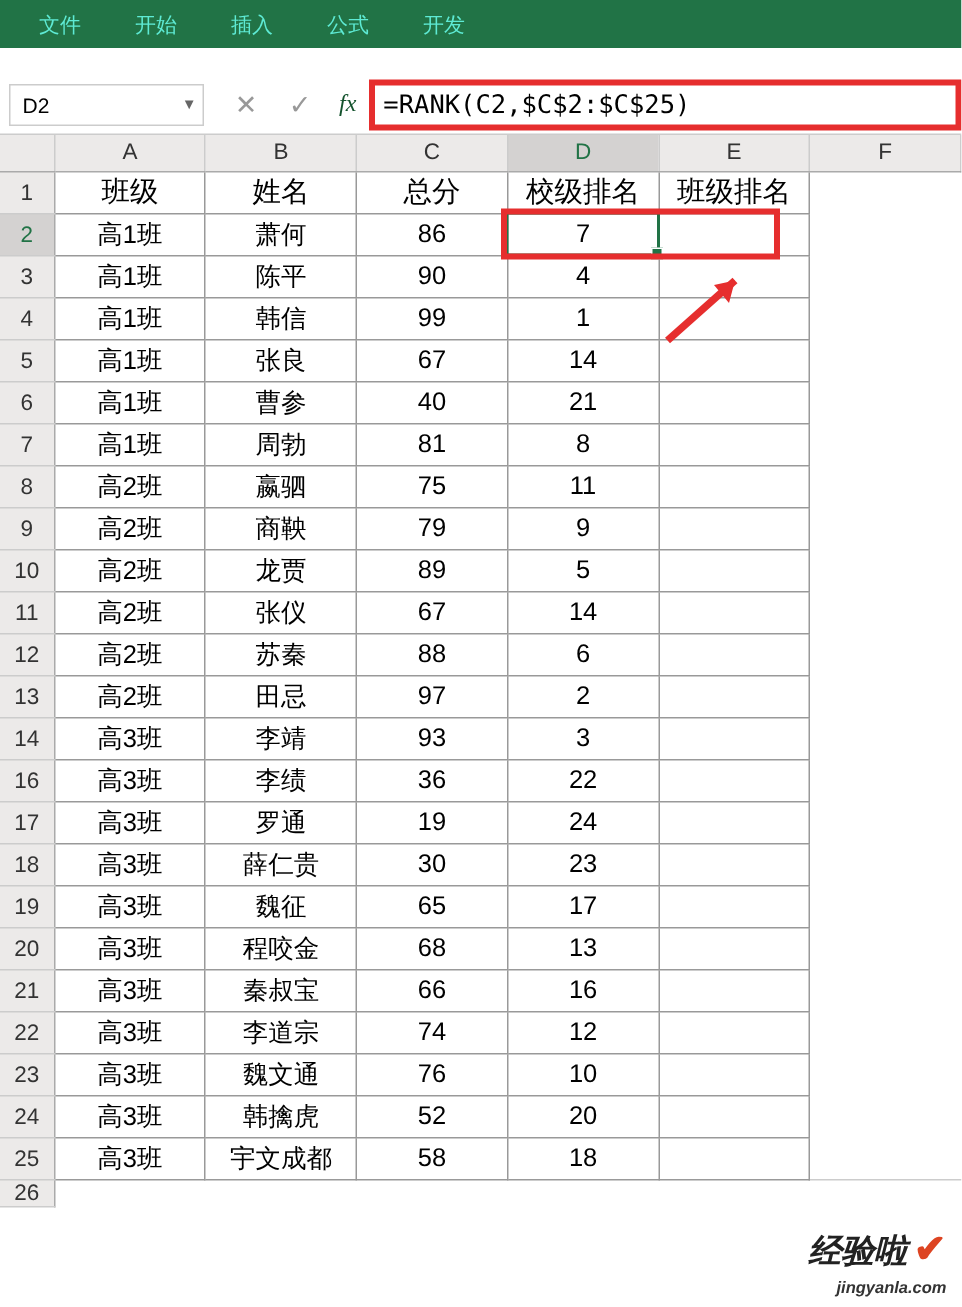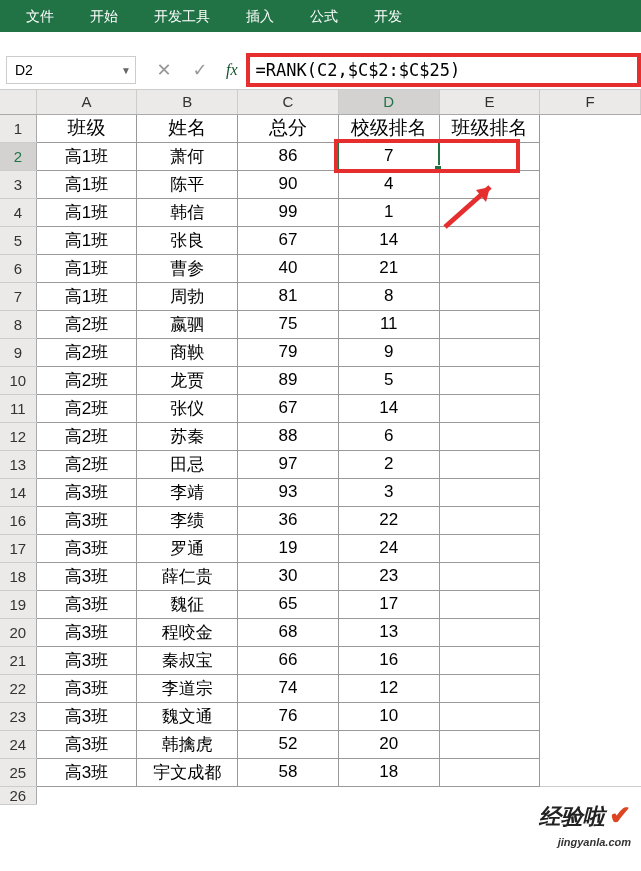--- a/index.html
+++ b/index.html
@@ -14,21 +14,21 @@
       height: 871px;
       overflow: hidden;
       position: relative;
     }
     .ribbon {
       background: #217346;
       height: 32px;
       display: flex;
       align-items: center;
       padding: 0 8px;
-      color: #ffffff;
+      color: #5eead4;
     }
     .ribbon-tab {
       padding: 0 18px;
       font-size: 14px;
       height: 32px;
       line-height: 32px;
       cursor: pointer;
     }
     .formula-row {
       display: flex;
@@ -177,21 +177,21 @@
     .arrow {
       position: absolute;
       top: 92px;
       left: 440px;
       width: 60px;
       height: 50px;
       pointer-events: none;
     }
     .watermark {
       position: absolute;
-      bottom: 21px;
+      bottom: 4px;
       right: 10px;
       text-align: right;
       color: #222;
       font-weight: bold;
     }
     .watermark .main {
       font-size: 22px;
       font-style: italic;
       text-shadow: 1px 1px 2px #fff, -1px -1px 2px #fff, 1px -1px 2px #fff, -1px 1px 2px #fff;
     }
@@ -205,21 +205,20 @@
       color: #333;
       text-shadow: 1px 1px 1px #fff;
     }
   </style>
 </head>
 <body>
 
 <div class="ribbon">
   <div class="ribbon-tab">文件</div>
   <div class="ribbon-tab">开始</div>
-  <div class="ribbon-tab">开发工具</div>
   <div class="ribbon-tab">插入</div>
   <div class="ribbon-tab">公式</div>
   <div class="ribbon-tab">开发</div>
 </div>
 
 <div class="formula-row">
   <div class="name-box">
     <span>D2</span>
     <span class="dropdown">▼</span>
   </div>

